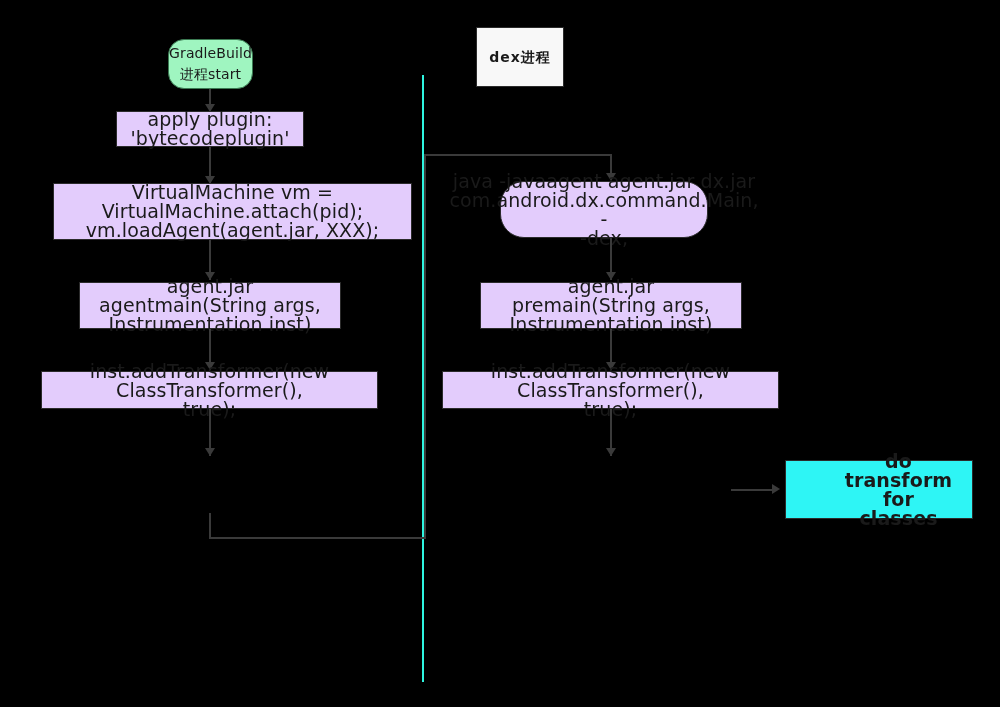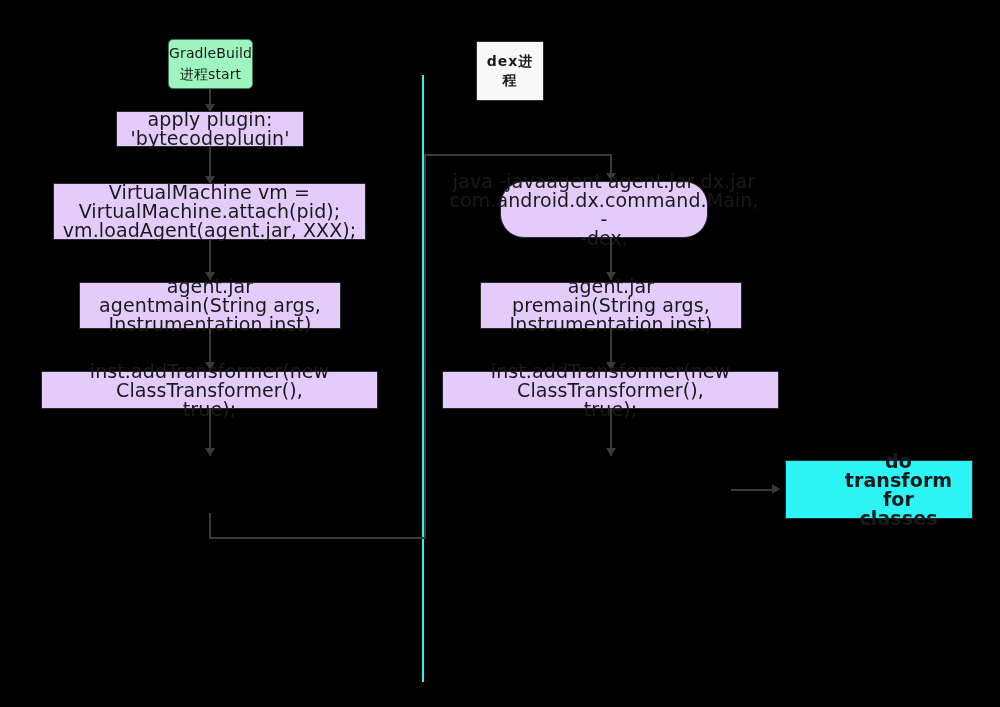--- a/index.html
+++ b/index.html
@@ -29,21 +29,21 @@
     text-align: center;
     color: #1a1a1a;
     font-size: 19px;
     line-height: 19px;
     letter-spacing: 0.1px;
     white-space: pre-line;
     padding: 2px 4px;
   }
   .node.start {
     background: #9ff5c0;
-    border-radius: 5px;
+    border-radius: 16px;
     border: 1px solid #3b7a52;
     font-size: 14px;
     line-height: 21px;
   }
   .node.process {
     background: #e3ccfc;
   }
   .node.highlight {
     background: #fa2f2f;
   }
@@ -102,21 +102,21 @@
 
   <div class="edge v" style="left:209px; top:89px; height:20px;"></div>
   <div class="arrowhead" style="left:205px; top:104px;"></div>
 
   <div class="node process" style="left:116px; top:111px; width:188px; height:36px;">apply plugin:
 'bytecodeplugin'</div>
 
   <div class="edge v" style="left:209px; top:147px; height:36px;"></div>
   <div class="arrowhead" style="left:205px; top:176px;"></div>
 
-  <div class="node process" style="left:53px; top:183px; width:313px; height:57px;">VirtualMachine vm =
+  <div class="node process" style="left:53px; top:183px; width:359px; height:57px;">VirtualMachine vm =
 VirtualMachine.attach(pid);
 vm.loadAgent(agent.jar, XXX);</div>
 
   <div class="edge v" style="left:209px; top:240px; height:40px;"></div>
   <div class="arrowhead" style="left:205px; top:272px;"></div>
 
   <div class="node process" style="left:79px; top:282px; width:262px; height:47px;">agent.jar
 agentmain(String args,
 Instrumentation inst)</div>
 
@@ -131,21 +131,21 @@
 
 
   <div class="edge v" style="left:209px; top:513px; height:26px;"></div>
   <div class="edge h" style="left:209px; top:537px; width:216px;"></div>
 
   <div class="edge v" style="left:424px; top:154px; height:385px;"></div>
   <div class="edge h" style="left:424px; top:154px; width:188px;"></div>
   <div class="edge v" style="left:610px; top:154px; height:24px;"></div>
   <div class="arrowhead" style="left:606px; top:173px;"></div>
 
-  <div class="node header" style="left:476px; top:41px; width:68px; height:60px;">dex进程</div>
+  <div class="node header" style="left:476px; top:27px; width:88px; height:60px;">dex进程</div>
 
   <div class="node process" style="left:500px; top:181px; width:208px; height:57px;border-radius:24px;">java  -javaagent agent.jar  dx.jar
 com.android.dx.command.Main, -
 -dex,</div>
 
   <div class="edge v" style="left:610px; top:238px; height:42px;"></div>
   <div class="arrowhead" style="left:606px; top:272px;"></div>
 
   <div class="node process" style="left:480px; top:282px; width:262px; height:47px;">agent.jar
 premain(String args,

